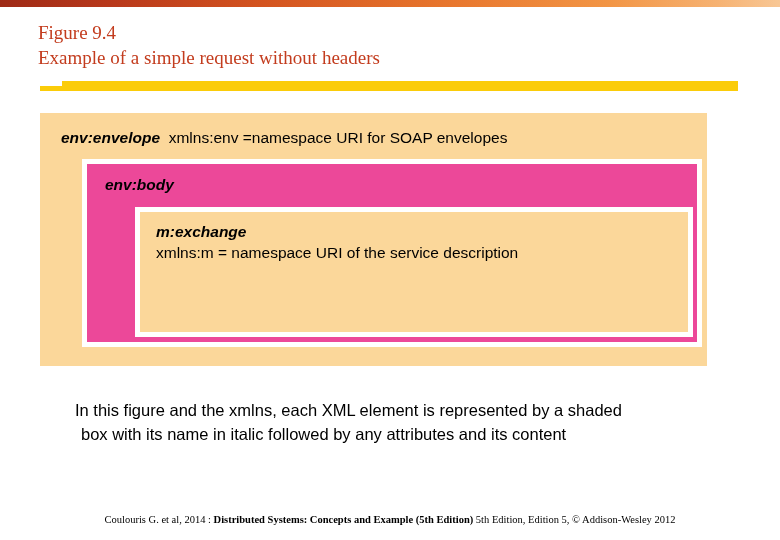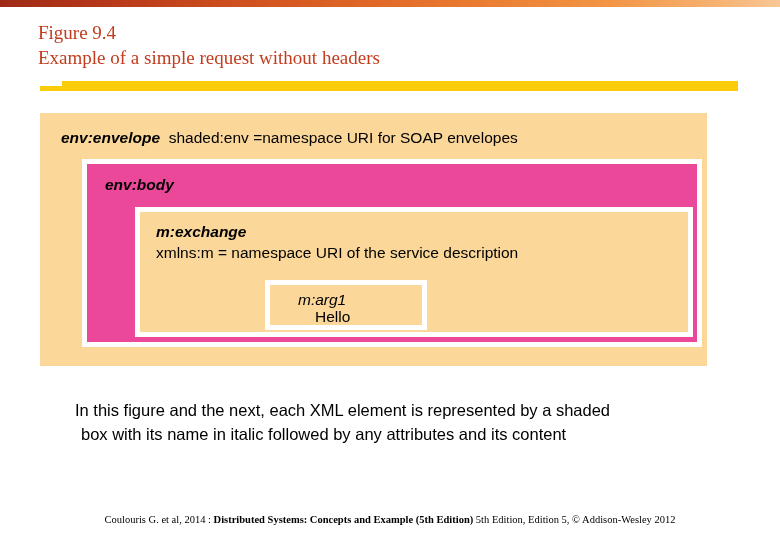--- a/index.html
+++ b/index.html
@@ -200,46 +200,42 @@
   <div class="title-line">Figure 9.4</div>
   <div class="title-line">Example of a simple request without headers</div>
 </div>
 
 <div id="yellow-rule"></div>
 <div id="yellow-rule-notch"></div>
 
 <div id="diagram">
 
   <div id="env-envelope-label" class="box-label-row">
-    <span class="elem-name">env:envelope</span><span>&nbsp;&nbsp;</span><span class="elem-attr">shaded:env =namespace URI for SOAP envelopes</span>
+    <span class="elem-name">env:envelope</span><span>&nbsp;&nbsp;</span><span class="elem-attr">xmlns:env =namespace URI for SOAP envelopes</span>
   </div>
 
   <div id="env-body-box">
 
     <div id="env-body-label" class="box-label-row">
       <span class="elem-name">env:body</span>
     </div>
 
     <div id="m-exchange-box">
 
       <div id="m-exchange-label" class="box-label-row">
         <span class="elem-name">m:exchange</span>
       </div>
       <div id="m-exchange-attr" class="box-label-row">xmlns:m = namespace URI of the service description</div>
 
-      <div id="m-arg1-box" class="arg-box">
-        <span class="arg-name">m:arg1</span>
-        <span class="arg-value">Hello</span>
-      </div>
 
 
     </div>
   </div>
 </div>
 
 <div id="caption">
-  <div class="caption-line">In this figure and the next, each XML element is represented by a shaded</div>
+  <div class="caption-line">In this figure and the xmlns, each XML element is represented by a shaded</div>
   <div class="caption-line" id="caption-line-2">box with its name in italic followed by any attributes and its content</div>
 </div>
 
 <div id="footer">
   <span>Coulouris G. et al, 2014 : </span><span class="bold">Distributed Systems: Concepts and Example (5th Edition)</span><span> 5th Edition, Edition 5, © Addison-Wesley 2012</span>
 </div>
 
 </body></html>

